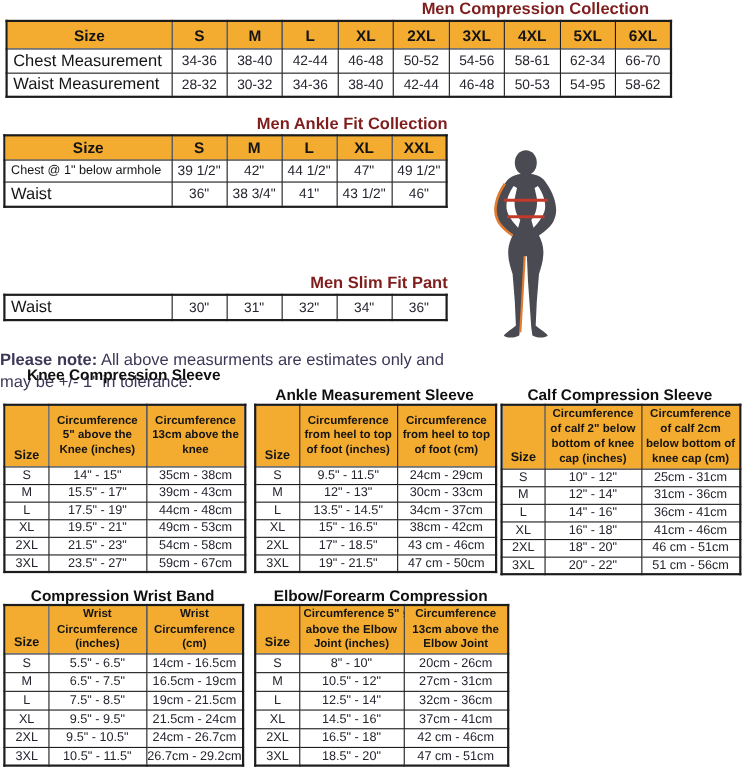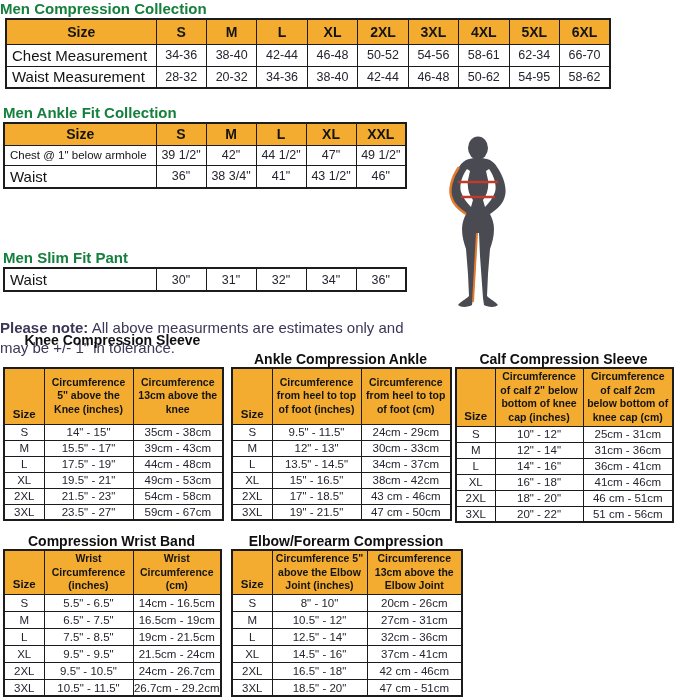--- a/index.html
+++ b/index.html
@@ -15,21 +15,21 @@
   th,td { border:1px solid var(--border); text-align:center; overflow:hidden; }
   table.tbl { border:2px solid var(--border); }
   .hdr { background:var(--header-bg); font-weight:bold; font-size:14px; color:var(--text); }
   .rowlabel { text-align:left; padding-left:5px; font-size:15px; color:var(--text); font-weight:400; white-space:nowrap; }
   .rowlabel.small { font-size:11.5px; }
   .val { font-size:12.5px; color:var(--value); }
   .sizecell { font-size:11.5px; color:var(--value); }
   .colhdr { background:var(--header-bg); font-weight:bold; font-size:10.5px; line-height:1.3; padding:1px 2px; vertical-align:middle; color:var(--text); }
   .sizehdr { vertical-align:bottom; font-size:11.5px; padding-bottom:2px; }
   .smallval { font-size:11.5px; color:var(--value); }
-  .sec-title { font-weight:bold; font-size:15px; color:#15803d; text-align:left; }
+  .sec-title { font-weight:bold; font-size:15px; color:#7f1d1d; text-align:right; }
   .sub-title { font-weight:bold; font-size:14px; color:#0f0f0f; text-align:center; }
   .note { font-size:15px; font-weight:bold; color:var(--note); text-align:left; line-height:1.3; }
   .note .notebody { font-weight:normal; }
   
   .t1 thead tr { height:25px; } .t1 tbody tr { height:22px;margin-top:48px; }
   .t2 thead tr { height:22px; } .t2 tbody tr { height:23px; } .t2 tbody tr:first-child { height:20px; }
   .t3 tbody tr { height:23px; }
   .ts thead tr { height:56px; } .ts tbody tr { height:16px; }
   .ts tbody td, .tw tbody td { font-size:11.5px; color:var(--value); }
   .tw thead tr { height:42px; } .tw tbody tr { height:17px; }
@@ -74,26 +74,26 @@
         <td class="val">46-48</td>
         <td class="val">50-52</td>
         <td class="val">54-56</td>
         <td class="val">58-61</td>
         <td class="val">62-34</td>
         <td class="val">66-70</td>
       </tr>
       <tr>
         <td class="rowlabel">Waist Measurement</td>
         <td class="val">28-32</td>
-        <td class="val">20-32</td>
+        <td class="val">30-32</td>
         <td class="val">34-36</td>
         <td class="val">38-40</td>
         <td class="val">42-44</td>
         <td class="val">46-48</td>
-        <td class="val">50-62</td>
+        <td class="val">50-53</td>
         <td class="val">54-95</td>
         <td class="val">58-62</td>
       </tr>
     </tbody>
   </table>
 
 <div class="abs sec-title" style="left:3px;top:104px;width:404px">Men Ankle Fit Collection</div>
 <table class="abs tbl t2" style="left:3px;top:122px;width:404px">
   <colgroup>
       <col style="width:152px">
@@ -231,21 +231,21 @@
         <td class="smallval">54cm - 58cm</td>
       </tr>
       <tr>
         <td class="sizecell">3XL</td>
         <td class="smallval">23.5" - 27"</td>
         <td class="smallval">59cm - 67cm</td>
       </tr>
     </tbody>
   </table>
 
-<div class="abs sub-title" style="left:231px;top:351px;width:219px">Ankle Compression Ankle</div>
+<div class="abs sub-title" style="left:231px;top:351px;width:219px">Ankle Measurement Sleeve</div>
 <table class="abs tbl ts" style="left:231px;top:367px;width:219px">
   <colgroup>
       <col style="width:40px">
       <col style="width:89px">
       <col style="width:90px">
     </colgroup>
 <thead>
       <tr>
         <th class="colhdr sizehdr">Size</th>
         <th class="colhdr">Circumference from heel to top of foot (inches)</th>

